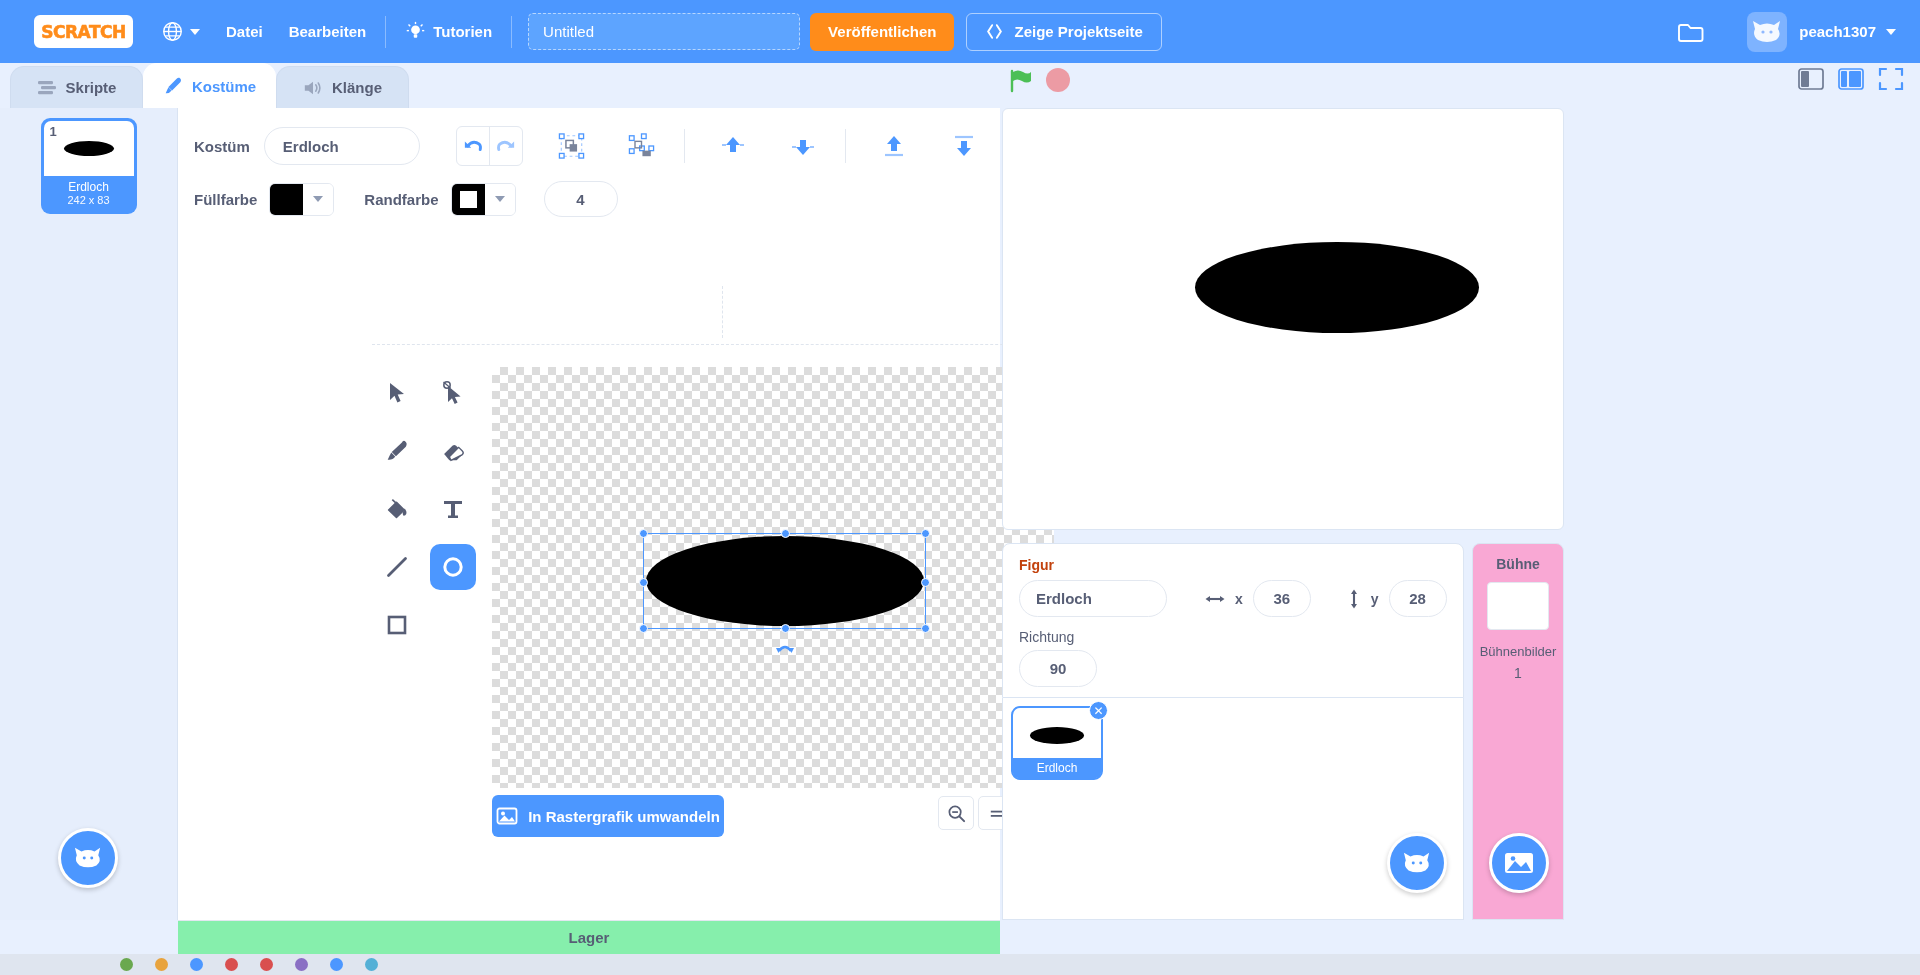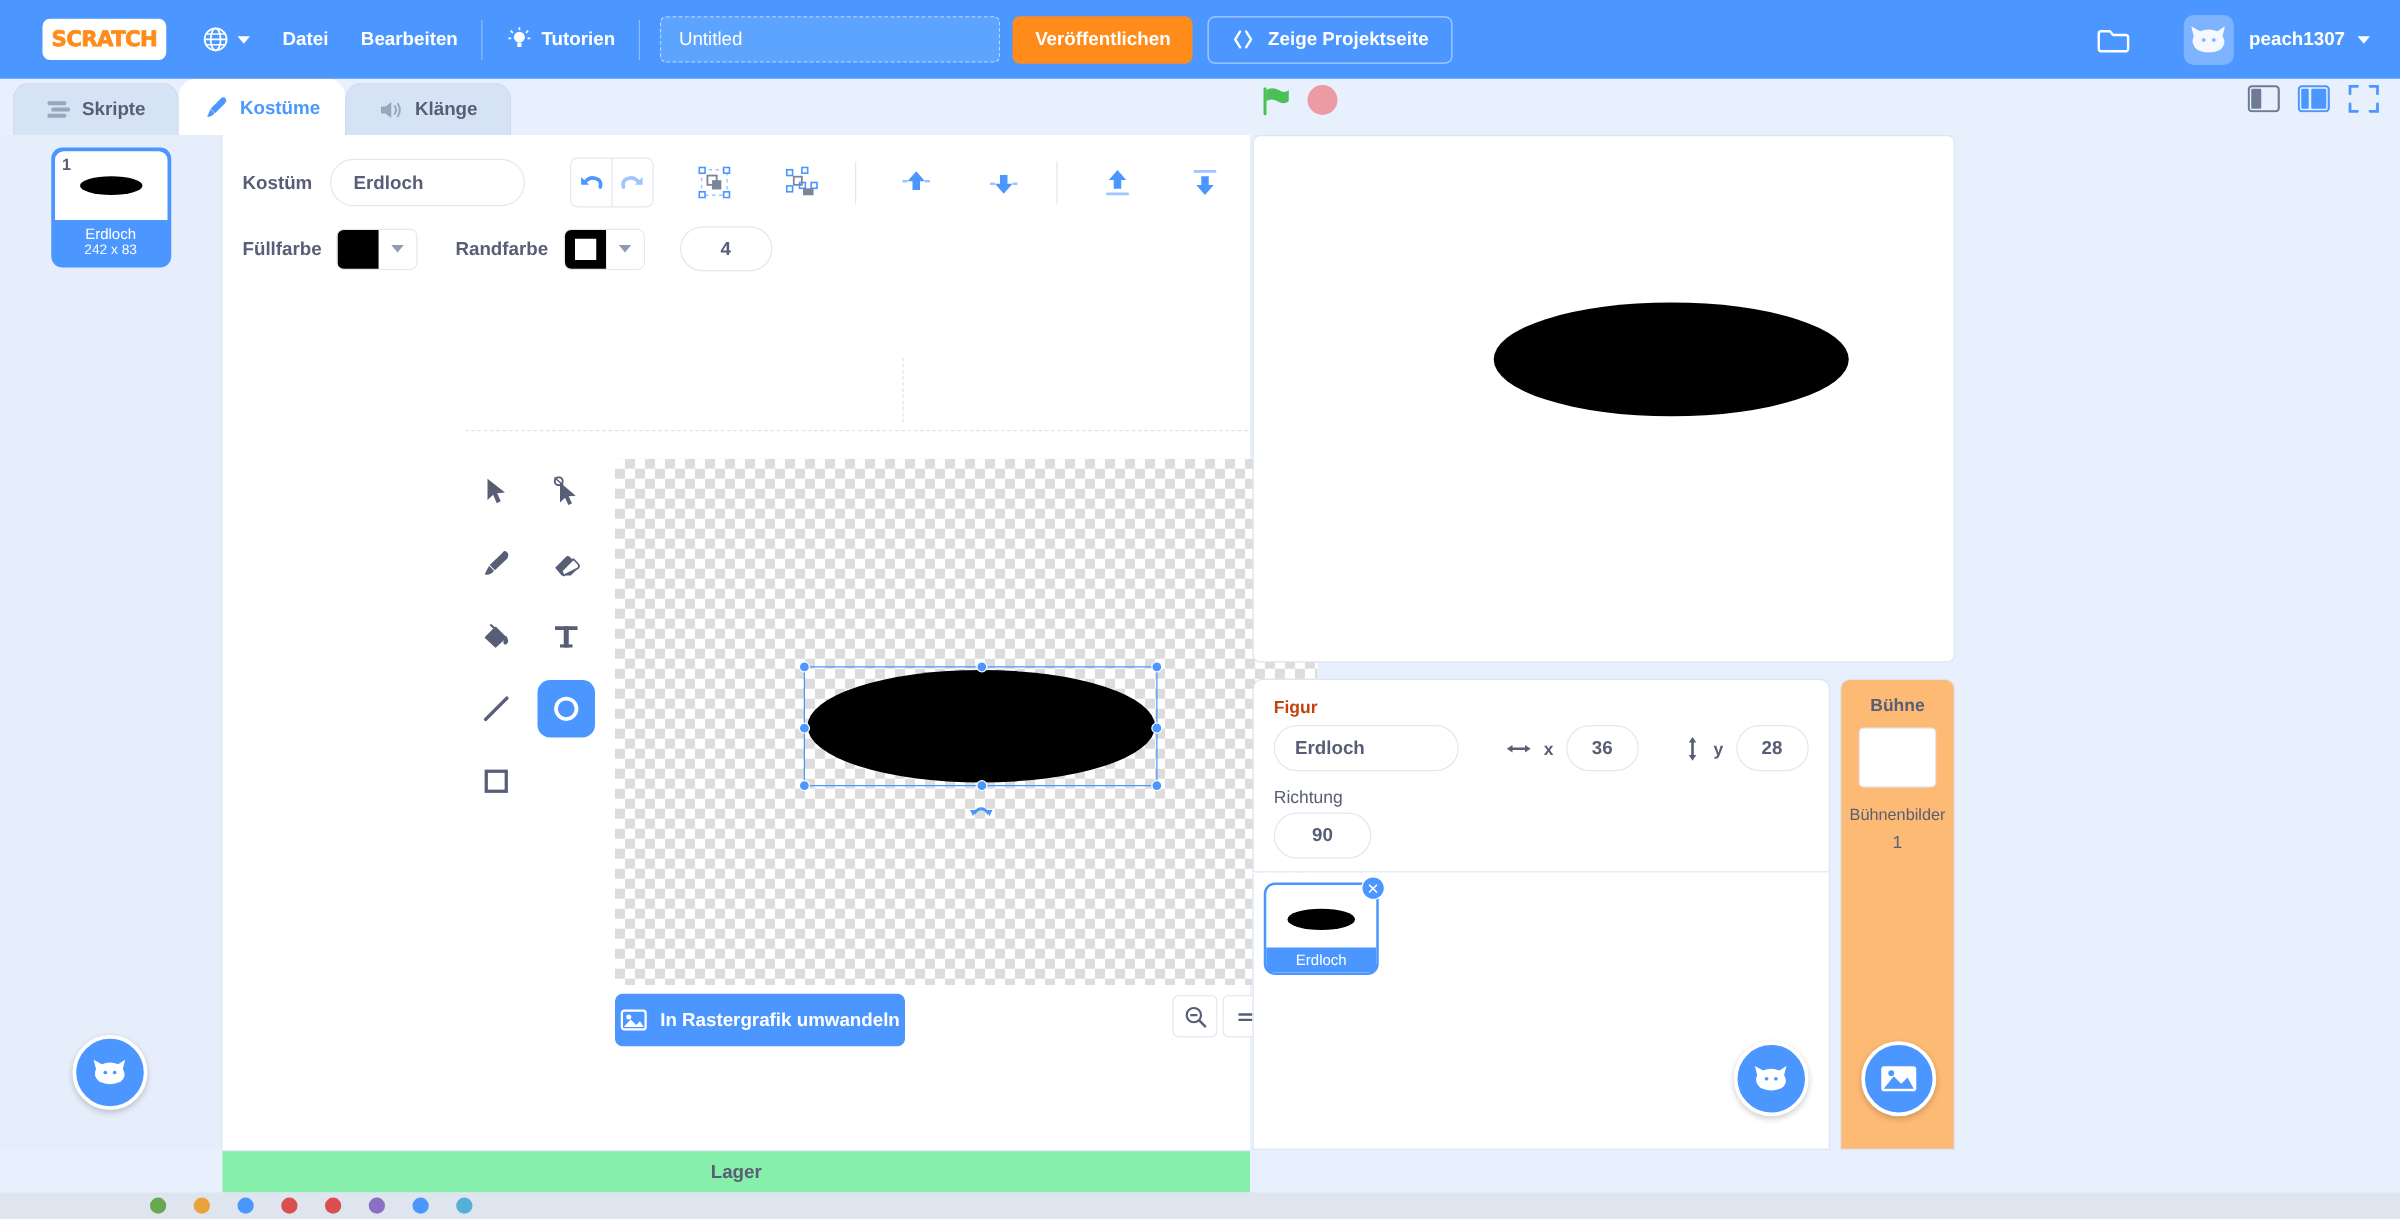--- a/index.html
+++ b/index.html
@@ -214,21 +214,21 @@
   .add-sprite {
     position:absolute; right:16px; bottom:26px; width:60px; height:60px;
     border-radius:50%; background:#4c97ff; border:3px solid #fff;
     box-shadow:0 2px 5px rgba(0,0,0,0.2);
     display:flex; align-items:center; justify-content:center; cursor:pointer;
   }
 
   
   .stage-sel {
     position:absolute; left:1472px; top:543px; width:92px; height:377px;
-    background:#fdba74; border:1px solid #dbe5f3; border-radius:8px 8px 0 0;
+    background:#f9a8d4; border:1px solid #dbe5f3; border-radius:8px 8px 0 0;
     text-align:center; padding-top:12px;
   }
   .ss-title { font-size:14px; font-weight:bold; color:#575e75; }
   .ss-thumb { width:62px; height:48px; margin:10px auto 0; border:1px solid #e3e8f0; border-radius:4px; background:#fff; }
   .ss-lbl { font-size:13px; color:#575e75; margin-top:14px; }
   .ss-num { font-size:14px; color:#575e75; margin-top:6px; }
   .add-bg {
     position:absolute; left:16px; bottom:26px; width:60px; height:60px;
     border-radius:50%; background:#4c97ff; border:3px solid #fff;
     box-shadow:0 2px 5px rgba(0,0,0,0.2);

